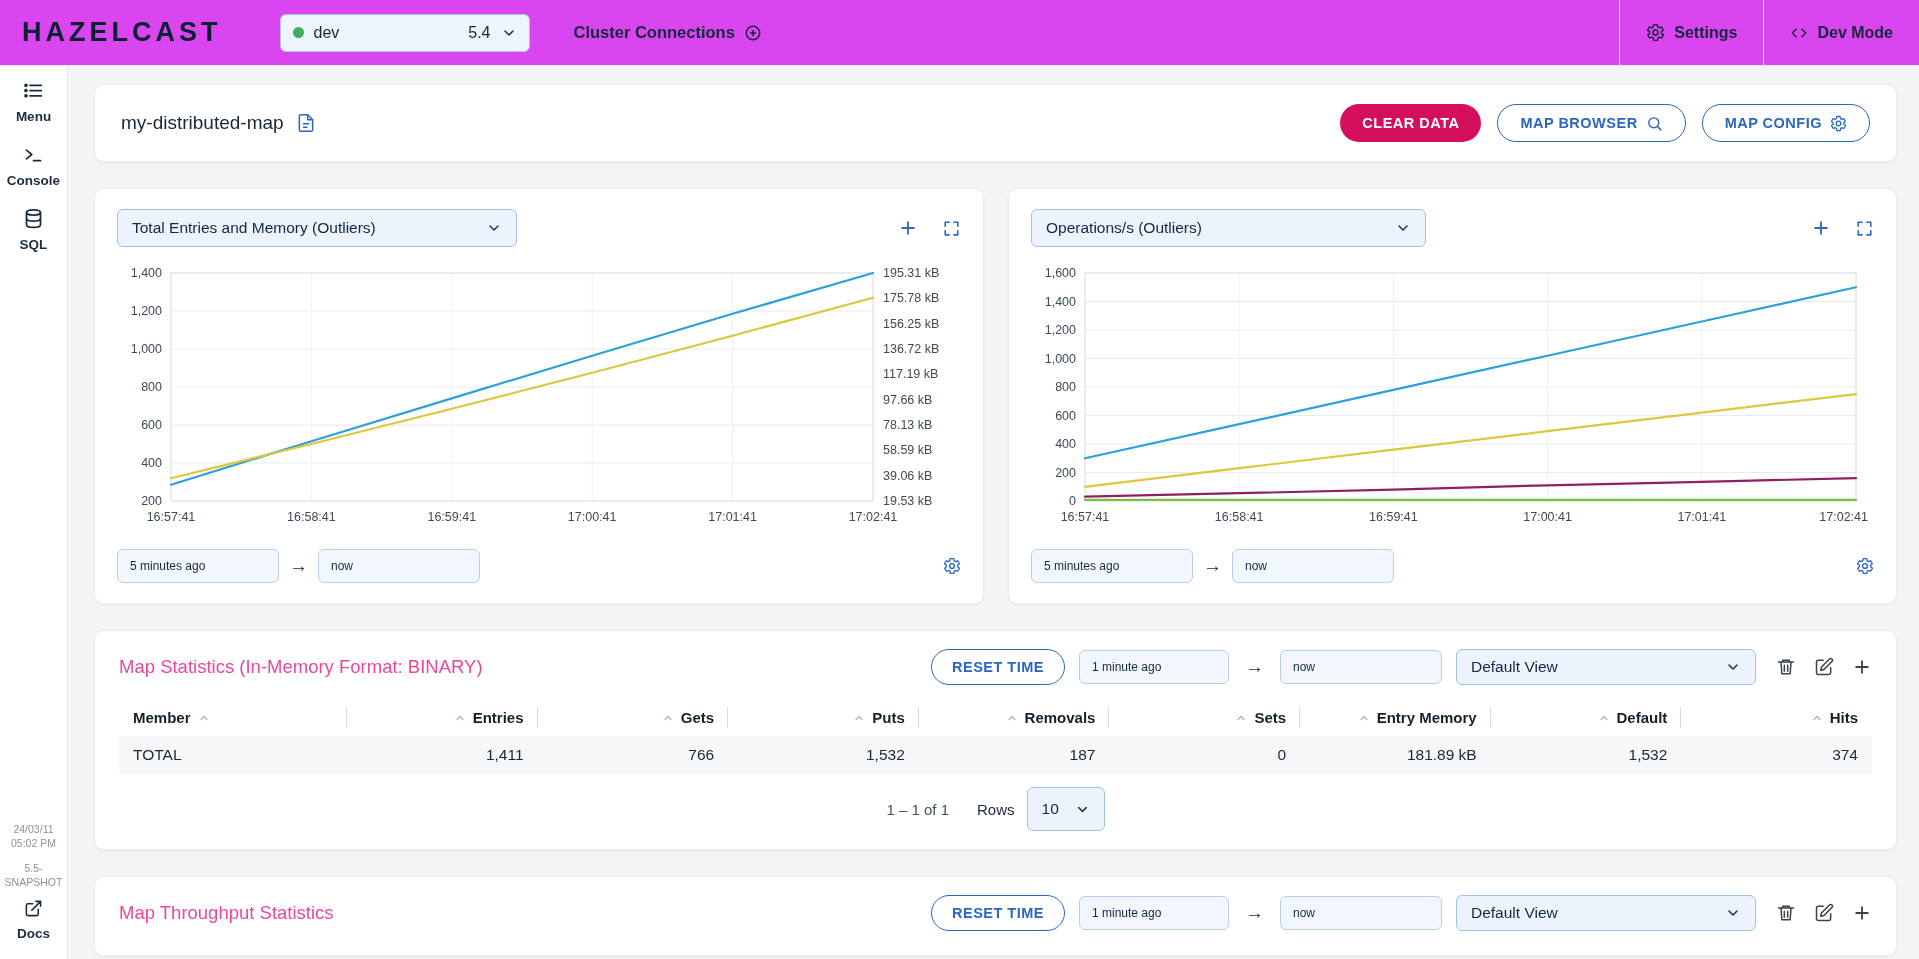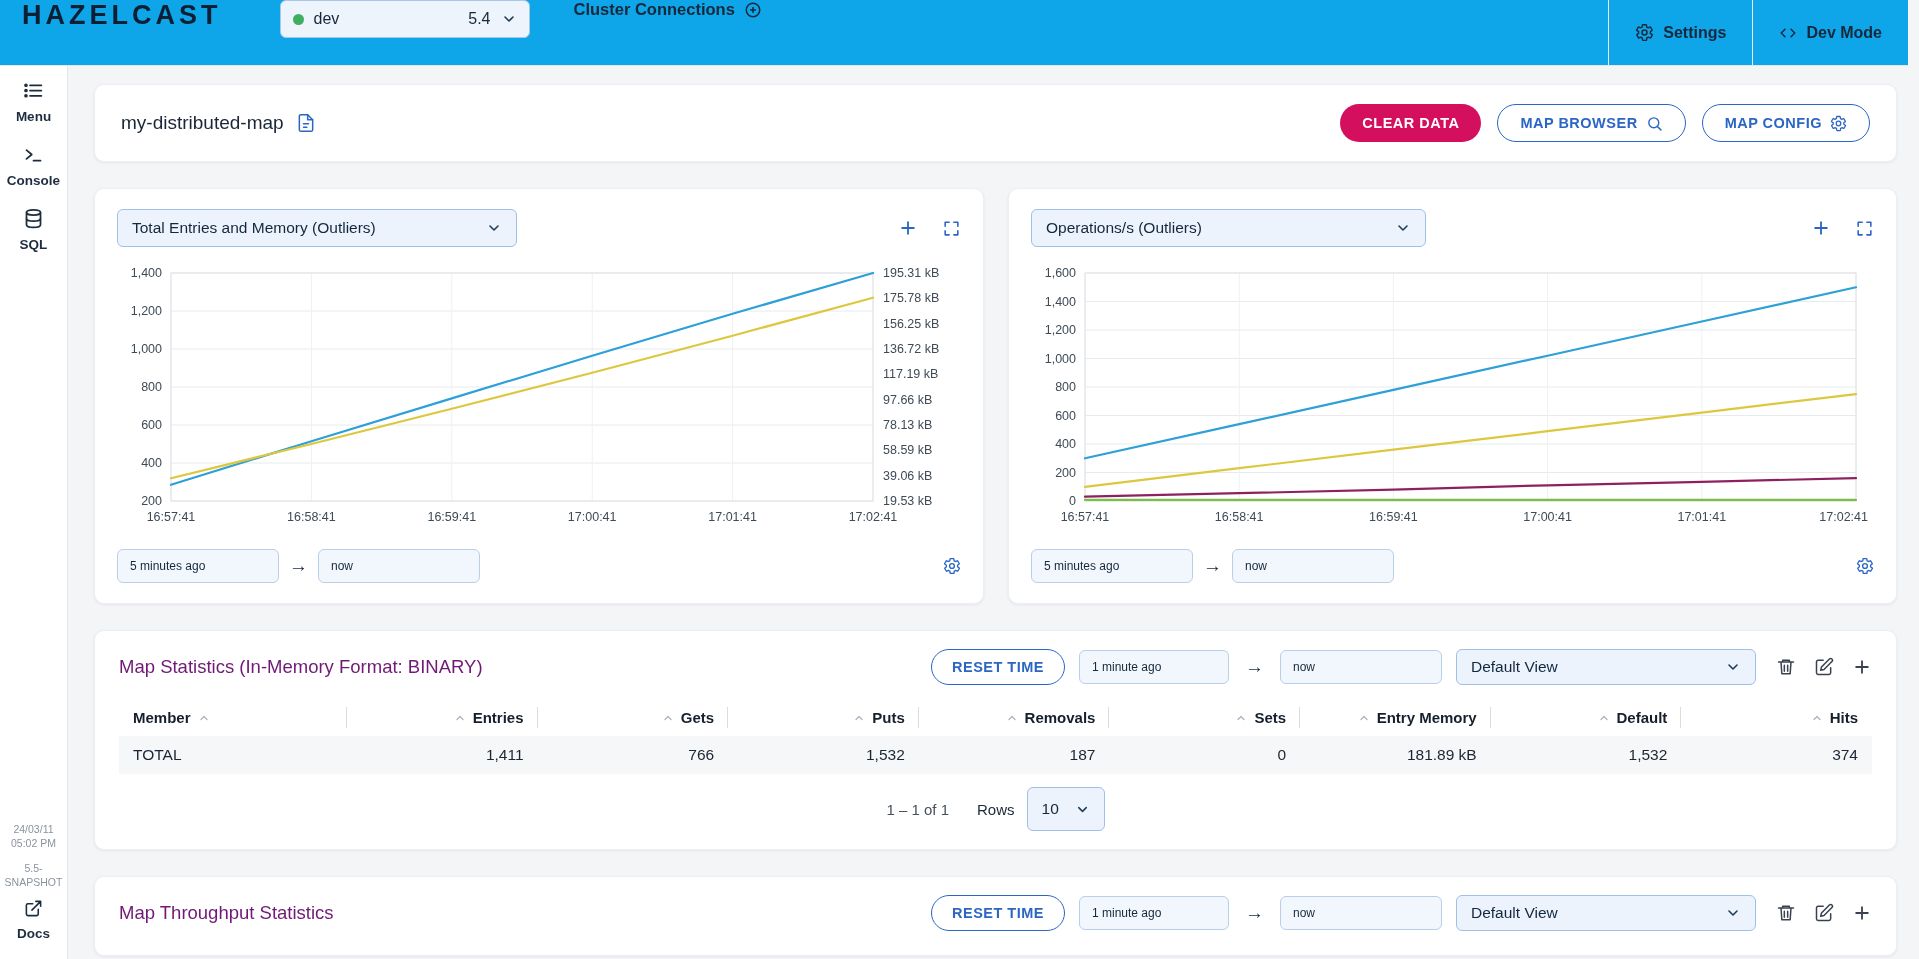--- a/index.html
+++ b/index.html
@@ -1,21 +1,21 @@
 <!DOCTYPE html>
 <html><head>
 <meta charset="utf-8">
 <style>
   * { box-sizing: border-box; margin: 0; padding: 0; }
   html,body { width:1919px; height:959px; overflow:hidden; }
   body { font-family:"Liberation Sans", sans-serif; background:#f4f5f7; color:#1c2835; }
 
   
-  .header { position:fixed; top:0; left:0; right:11px; height:66px; background:#0ea5e9;
-            border-bottom:1px solid #e3e6ea; display:flex; align-items:flex-start; z-index:20; }
+  .header { position:fixed; top:0; left:0; right:0; height:66px; background:#d946ef;
+            border-bottom:1px solid #e3e6ea; display:flex; align-items:center; z-index:20; }
   .logo { font-size:27px; font-weight:700; letter-spacing:4px; color:#0c1f33; margin-left:22px; }
   .cluster-pill { display:flex; align-items:center; gap:10px; background:#edf4fc; border:1px solid #a9c7e8;
                   border-radius:6px; height:38px; width:250px; padding:0 12px; margin-left:58px;
                   font-size:16px; color:#16283c; cursor:pointer; }
   .dot { width:11px; height:11px; border-radius:50%; background:#3fae5f; flex:none; }
   .cluster-pill .ver { margin-left:auto; }
   .chev { color:#1f3b57; display:flex; }
   .cluster-connections { margin-left:44px; display:flex; align-items:center; gap:9px;
                          font-size:16.5px; font-weight:600; color:#16283c; cursor:pointer; }
   .header-right { margin-left:auto; display:flex; align-items:center; height:100%; }
@@ -60,21 +60,21 @@
   .chart-wrap { margin-top:14px; }
   .time-row { display:flex; align-items:center; margin-top:16px; }
   .time-input { background:#f2f7fd; border:1px solid #b9cfe9; border-radius:6px; height:34px;
                 display:flex; align-items:center; padding:0 12px; font-size:12px; color:#16283c;
                 width:162px; cursor:text; }
   .arrow { margin:0 10px; font-size:19px; color:#16283c; }
   .time-row .gear { margin-left:auto; color:#2b66c4; }
 
   .stats-card { margin-top:26px; padding:18px 24px 6px; }
   .stats-head { display:flex; align-items:center; }
-  .stats-title { font-size:18.5px; color:#701a75; }
+  .stats-title { font-size:18.5px; color:#ec4899; }
   .stats-controls { margin-left:auto; display:flex; align-items:center; gap:14px; }
   .btn-reset { height:36px; padding:0 20px; }
   .view-select { width:300px; height:36px; }
   .tool-icons { display:flex; gap:18px; color:#39424e; align-items:center; margin-left:6px; }
 
   table.stats { width:100%; border-collapse:separate; border-spacing:0; margin-top:14px; table-layout:fixed; }
   th { padding:10px 14px; font-size:15px; font-weight:700; color:#16202c; position:relative; }
   th:not(:last-child)::after { content:''; position:absolute; right:0; top:22%; height:56%; width:1px; background:#d8dde3; }
   .th-in { display:flex; align-items:center; gap:7px; }
   .th-in.right { justify-content:flex-end; }

